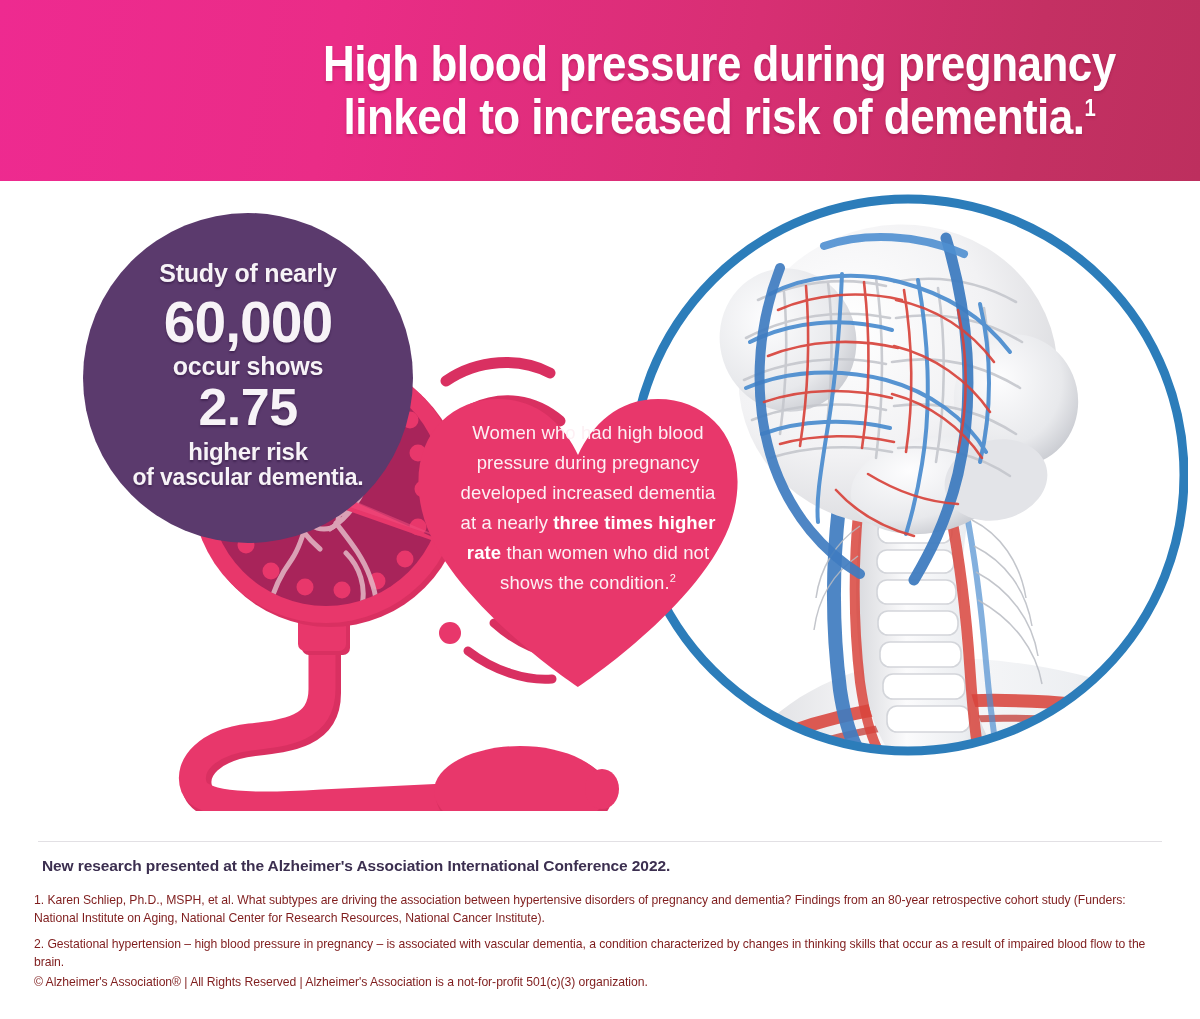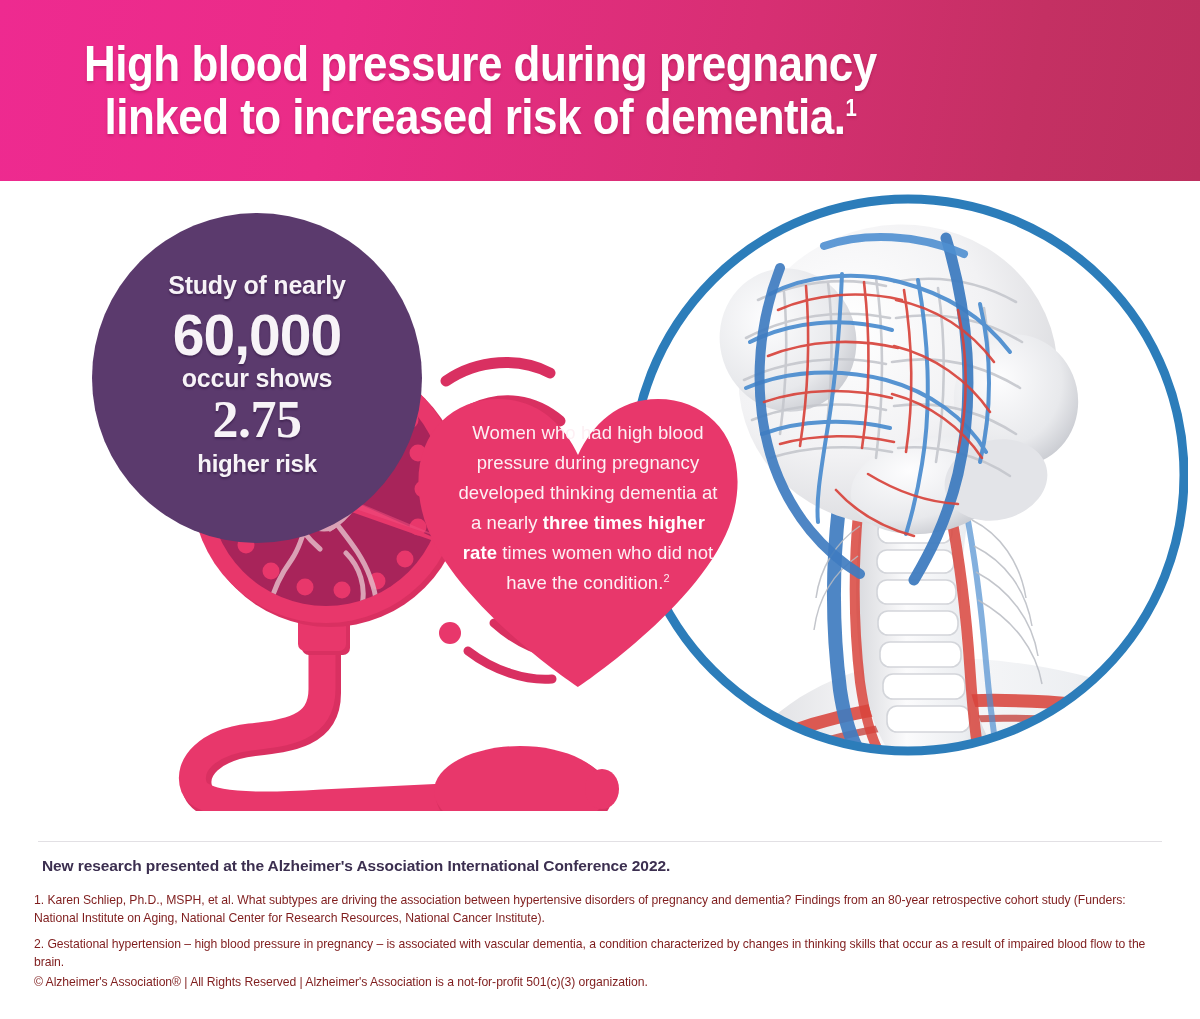--- a/index.html
+++ b/index.html
@@ -10,50 +10,50 @@
     background:#ffffff;
     overflow:hidden;
     position:relative;
   }
   #page { position:relative; width:1200px; height:1019px; background:#fff; overflow:hidden; }
 
   
   .header {
     position:absolute; left:0; top:0; width:1200px; height:181px;
     background:linear-gradient(100deg,#ee2a90 0%,#ea2c87 28%,#d72f73 62%,#c43063 85%,#bd2f5e 100%);
-    display:flex; align-items:center; justify-content:flex-start;
+    display:flex; align-items:center; justify-content:flex-end;
   }
   .header-title {
     color:#ffffff; text-align:center; font-weight:bold;
     font-size:50px; line-height:1.06; letter-spacing:-0.6px;
     transform:scaleX(0.88); transform-origin:center center;
     text-shadow:0 2px 3px rgba(120,10,50,.30);
     padding:0 30px; white-space:pre-line;
   }
   .header-title sup { font-size:23px; vertical-align:super; line-height:0; }
 
   
   .stage { position:absolute; left:0; top:181px; width:1200px; height:660px; }
 
   
   .sphyg { position:absolute; left:150px; top:160px; width:520px; height:470px; }
 
   
   .purple-circle {
-    position:absolute; left:92px; top:32px; width:330px; height:330px;
+    position:absolute; left:83px; top:32px; width:330px; height:330px;
     border-radius:50%; background:#5b3a6d; z-index:6;
     display:flex; align-items:center; justify-content:center;
   }
   .purple-text {
     color:#f7f3f7; text-align:center; font-weight:bold; line-height:1.02;
     text-shadow:0 2px 2px rgba(40,15,55,.45); padding-bottom:6px;
   }
   .pl-small { font-size:25px; letter-spacing:-0.2px; }
   .pl-big   { font-size:57px; letter-spacing:-1px; margin:7px 0 2px; }
-  .pl-big2  { font-size:52px; letter-spacing:-0.5px; margin:2px 0 6px;font-family:Liberation Serif, serif; }
+  .pl-big2  { font-size:52px; letter-spacing:-0.5px; margin:2px 0 6px; }
   .pl-mid   { font-size:24px; letter-spacing:-0.3px; }
   .pl-tiny  { font-size:23px; letter-spacing:-0.2px; margin-top:1px; }
 
   
   .heart-wrap { position:absolute; left:398px; top:170px; width:360px; height:350px; z-index:5; }
   .heart-text {
     position:absolute; left:455px; top:237px; width:266px; z-index:8;
     color:#fdf0f4; font-size:18.5px; line-height:1.62; text-align:center;
     letter-spacing:.1px;
   }
@@ -308,24 +308,25 @@
                C316 246 180 336 180 336 Z" fill="#e8376b"></path>
     </svg>
 
     <div class="purple-circle">
       <div class="purple-text">
         <div class="pl-small">Study of nearly</div>
         <div class="pl-big">60,000</div>
         <div class="pl-small">occur shows</div>
         <div class="pl-big2">2.75</div>
         <div class="pl-mid">higher risk</div>
+        <div class="pl-tiny">of vascular dementia.</div>
       </div>
     </div>
 
-    <div class="heart-text"><span>Women who had high blood pressure during pregnancy developed thinking dementia at a nearly </span><b>three times higher rate</b><span> times women who did not have the condition.</span><sup>2</sup></div>
+    <div class="heart-text"><span>Women who had high blood pressure during pregnancy developed increased dementia at a nearly </span><b>three times higher rate</b><span> than women who did not shows the condition.</span><sup>2</sup></div>
 
   </div>
 
   <div class="footer">
     <div class="foot-rule"></div>
     <div class="foot-head">New research presented at the Alzheimer's Association International Conference 2022.</div>
     <div class="foot-note fn1">1. Karen Schliep, Ph.D., MSPH, et al. What subtypes are driving the association between hypertensive disorders of pregnancy and dementia? Findings from an 80-year retrospective cohort study (Funders: National Institute on Aging, National Center for Research Resources, National Cancer Institute).</div>
     <div class="foot-note fn2">2. Gestational hypertension – high blood pressure in pregnancy – is associated with vascular dementia, a condition characterized by changes in thinking skills that occur as a result of impaired blood flow to the brain.</div>
     <div class="foot-note fn3">© Alzheimer's Association® | All Rights Reserved | Alzheimer's Association is a not-for-profit 501(c)(3) organization.</div>
   </div>

